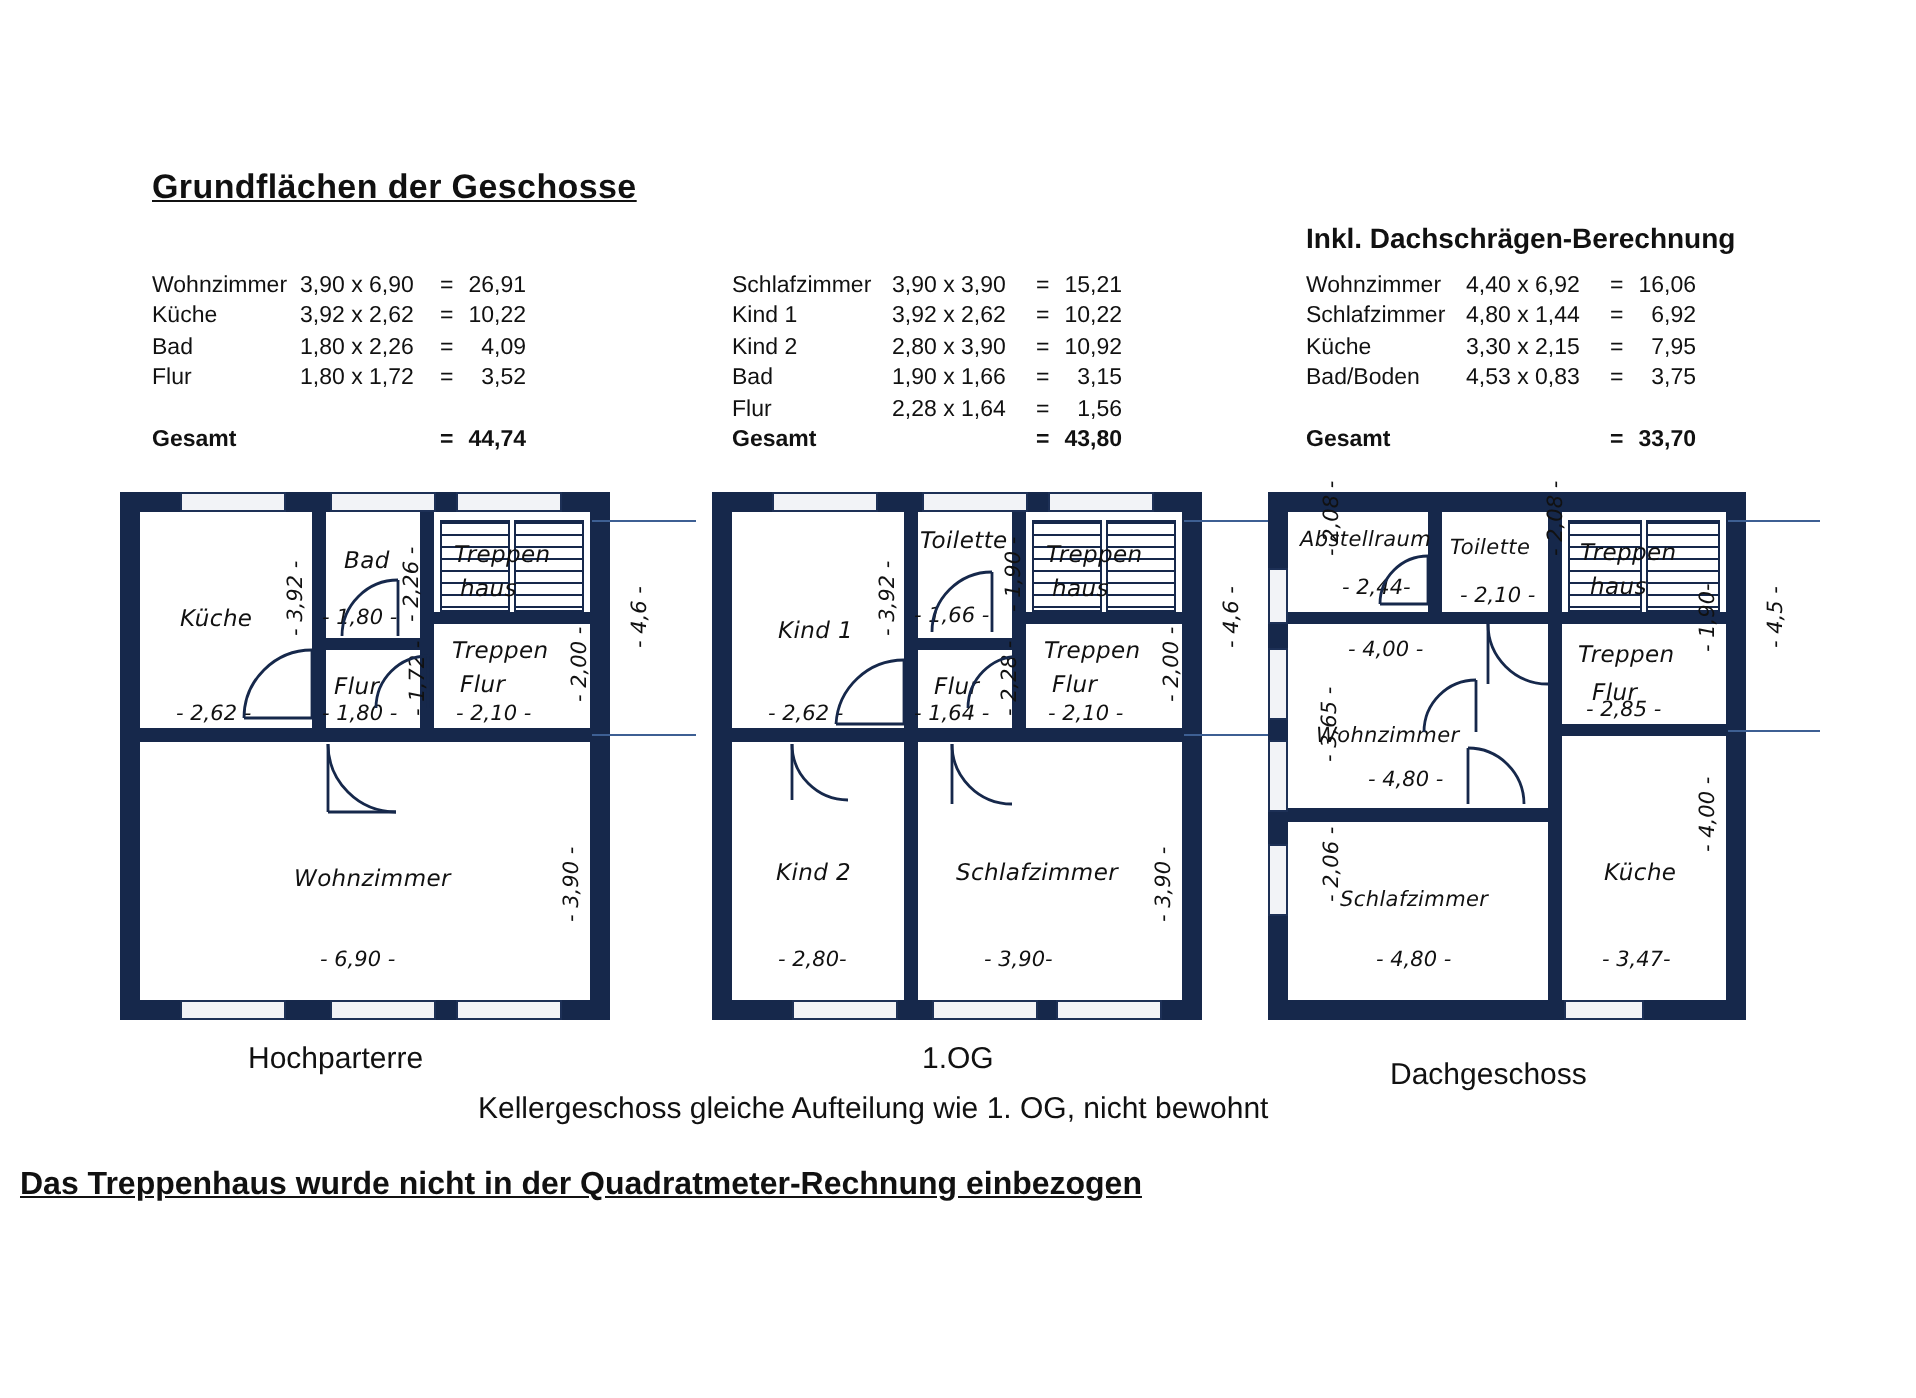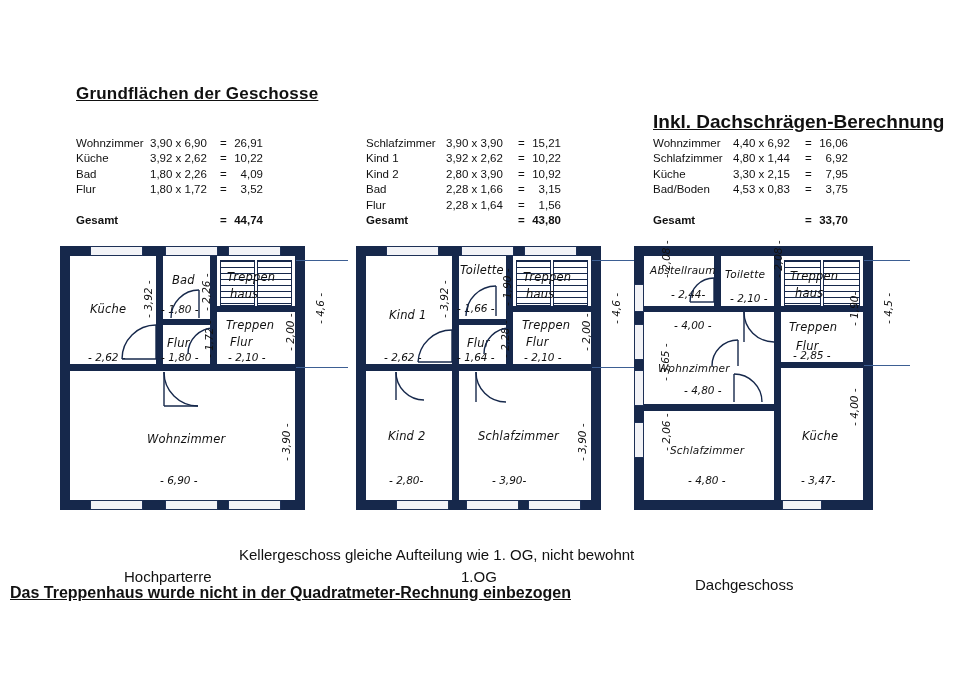--- a/index.html
+++ b/index.html
@@ -14,22 +14,21 @@
   .abs{position:absolute;}
 
   
   .h-main{
     font-size:17px;font-weight:bold;
     text-decoration:underline;
     letter-spacing:0.2px;
     white-space:nowrap;
   }
   .h-sub{
-    font-size:19px;font-weight:bold;
-    text-decoration:underline;
+    font-size:14px;font-weight:bold;
     white-space:nowrap;
   }
   .footer-note{
     font-size:16px;font-weight:bold;
     text-decoration:underline;
     white-space:nowrap;
   }
 
   
   .calc{font-size:11.5px;line-height:15.4px;}
@@ -64,21 +63,21 @@
     font-size:10.5px;
     color:#111111;
     white-space:nowrap;
   }
   .rot{transform-origin:left top;transform:rotate(-90deg);}
   .door{position:absolute;}
   .door svg{display:block;overflow:visible;}
   .stair{position:absolute;background:#ffffff;border:1px solid #16284b;box-sizing:border-box;
     background-image:repeating-linear-gradient(to bottom,#16284b 0px,#16284b 1px,#ffffff 1px,#ffffff 6px);}
   .lead{position:absolute;background:#3d5f93;height:1px;}
-  .caption{position:absolute;font-size:15px;white-space:nowrap;margin-top:47px;}
+  .caption{position:absolute;font-size:15px;white-space:nowrap;}
   .caption2{position:absolute;font-size:15px;white-space:nowrap;}
 </style>
 </head>
 <body>
 
 <div class="abs h-main" style="left:76px;top:84px;">Grundflächen der Geschosse</div>
 <div class="abs h-sub" style="left:653px;top:111px;">Inkl. Dachschrägen-Berechnung</div>
 
 <div class="abs calc" style="left:76px;top:136px;">
   <table>
@@ -133,21 +132,21 @@
         <td class="c-val">10,22</td>
       </tr>
       <tr>
         <td class="c-name">Kind 2</td>
         <td class="c-dim">2,80 x 3,90</td>
         <td class="c-eq">=</td>
         <td class="c-val">10,92</td>
       </tr>
       <tr>
         <td class="c-name">Bad</td>
-        <td class="c-dim">2,28 x 1,66</td>
+        <td class="c-dim">1,90 x 1,66</td>
         <td class="c-eq">=</td>
         <td class="c-val">3,15</td>
       </tr>
       <tr>
         <td class="c-name">Flur</td>
         <td class="c-dim">2,28 x 1,64</td>
         <td class="c-eq">=</td>
         <td class="c-val">1,56</td>
       </tr>
       <tr class="total" style="font-weight:bold">

